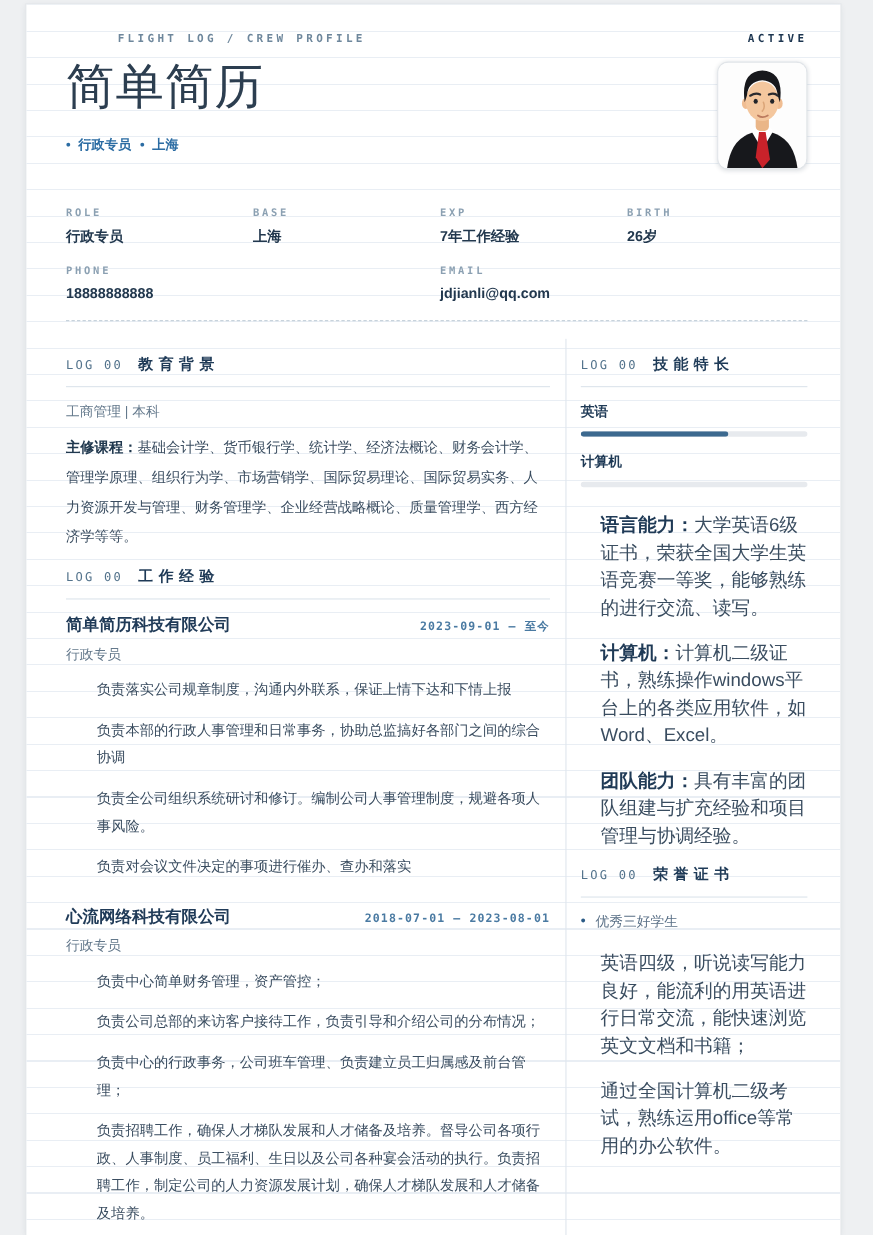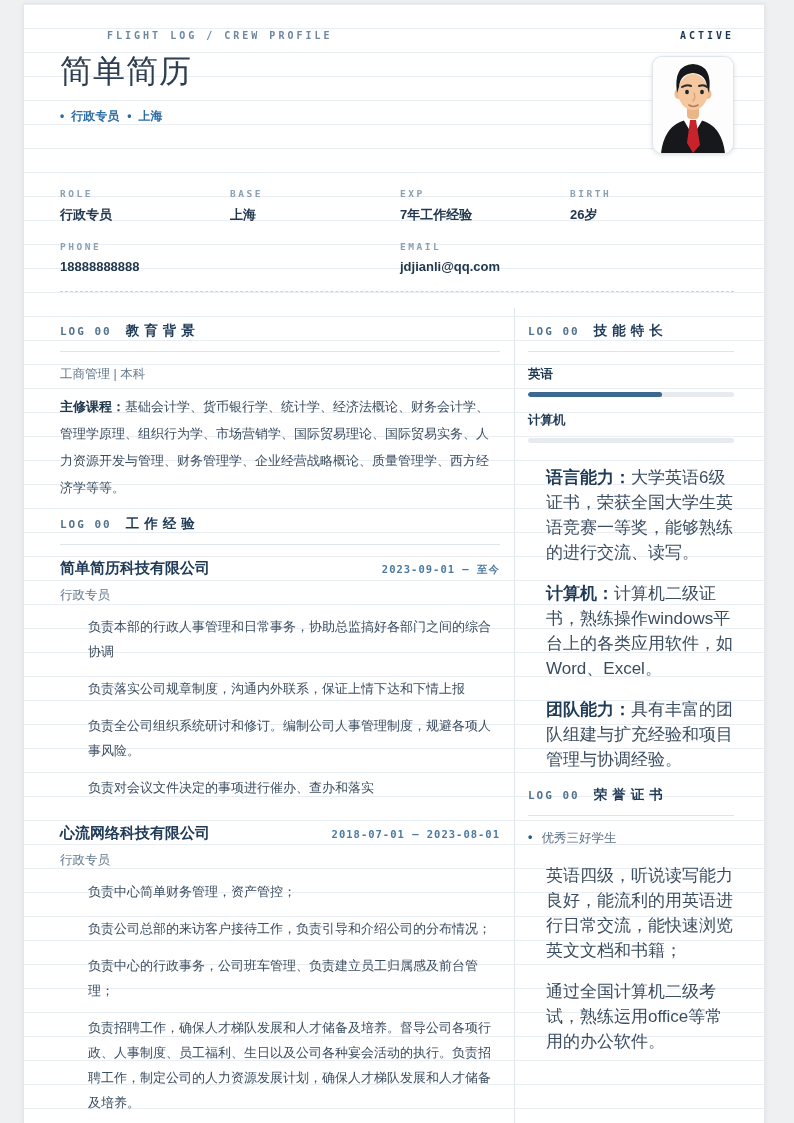--- a/index.html
+++ b/index.html
@@ -15,21 +15,21 @@
     background:#ffffff;
     background-image:repeating-linear-gradient(to bottom,#e9eef4 0 1px,transparent 1px 24px);
     box-shadow:0 0 0 1px #e4e7ea, 0 1px 6px rgba(40,60,80,.10);
   }
   
   .topbar{display:flex;justify-content:space-between;align-items:center;height:14px;padding-left:47px;}
   .doc-label{font-family:"DejaVu Sans Mono","Liberation Mono",monospace;font-size:10px;letter-spacing:3px;color:#6e879c;font-weight:bold;}
   .status{font-family:"DejaVu Sans Mono","Liberation Mono",monospace;font-size:10px;letter-spacing:3px;color:#1c3550;font-weight:bold;}
   
   .hero{position:relative;height:128px;margin-top:6px;}
-  .hero h1{margin:8px 0 14px;font-size:32px;font-weight:400;letter-spacing:1px;color:#2c3e50;}
+  .hero h1{margin:8px 0 14px;font-size:44px;font-weight:400;letter-spacing:1px;color:#2c3e50;}
   .tags{display:flex;gap:8px;}
   .tag{font-size:12px;font-weight:bold;color:#2b6ca3;}
   .tag .dot{margin-right:7px;}
   .photo{
     position:absolute;right:0;top:6px;width:80px;height:96px;border-radius:10px;
     background:#fdfdfd;border:1px solid #e1e5e9;box-shadow:0 1px 4px rgba(30,50,70,.15);
     overflow:hidden;
   }
   .photo svg{display:block;width:100%;height:100%;}
   
@@ -40,21 +40,21 @@
   .cell .label{font-family:"DejaVu Sans Mono","Liberation Mono",monospace;font-size:9.5px;letter-spacing:2.5px;color:#8ba0b2;font-weight:bold;margin-bottom:7px;}
   .cell .value{font-size:13px;font-weight:bold;color:#22384e;}
   hr.dashed{border:none;border-top:1px dashed #c8d3dc;margin:4px 0 16px;}
   
   .main{display:flex;align-items:stretch;}
   .col-left{width:440px;padding-right:14px;border-right:1px solid #dfe6ed;}
   .col-right{flex:1;padding-left:13px;min-width:0;}
   
   .sec{margin-top:14px;}
   .sec-head{display:flex;align-items:baseline;gap:14px;padding-bottom:11px;border-bottom:1px solid #dce4ec;margin-bottom:14px;}
-  .log{font-family:"DejaVu Sans Mono","Liberation Mono",monospace;font-size:11px;font-weight:bold;letter-spacing:2px;color:#53738c;}
+  .log{font-family:"DejaVu Sans Mono","Liberation Mono",monospace;font-size:11px;font-weight:normal;letter-spacing:2px;color:#53738c;}
   .sec-title{font-size:13.5px;font-weight:bold;letter-spacing:5px;color:#1e3a57;}
   
   .item-head{display:flex;justify-content:space-between;align-items:baseline;margin-top:4px;}
   .item-title{font-size:15px;font-weight:bold;color:#203b58;}
   .item-date{font-family:"DejaVu Sans Mono","Liberation Mono",monospace;font-size:10.5px;font-weight:bold;letter-spacing:1px;color:#4a7aa2;}
   .item-sub{font-size:12.5px;color:#64798c;margin:9px 0 10px;}
   .kv{font-size:13px;line-height:27px;margin:0 0 5px;}
   .kv b{color:#20384e;}
   .duty{margin:0 0 12px 28px;font-size:13px;line-height:25px;}
   .job{margin-bottom:24px;}
@@ -157,22 +157,22 @@
           <span class="log">LOG 00</span>
           <span class="sec-title">工作经验</span>
         </div>
 
         <div class="job">
           <div class="item-head">
             <span class="item-title">简单简历科技有限公司</span>
             <span class="item-date">2023-09-01 – 至今</span>
           </div>
           <div class="item-sub">行政专员</div>
+          <p class="duty">负责落实公司规章制度，沟通内外联系，保证上情下达和下情上报</p>
           <p class="duty">负责本部的行政人事管理和日常事务，协助总监搞好各部门之间的综合协调</p>
-          <p class="duty">负责落实公司规章制度，沟通内外联系，保证上情下达和下情上报</p>
           <p class="duty">负责全公司组织系统研讨和修订。编制公司人事管理制度，规避各项人事风险。</p>
           <p class="duty">负责对会议文件决定的事项进行催办、查办和落实</p>
         </div>
 
         <div class="job">
           <div class="item-head">
             <span class="item-title">心流网络科技有限公司</span>
             <span class="item-date">2018-07-01 – 2023-08-01</span>
           </div>
           <div class="item-sub">行政专员</div>

